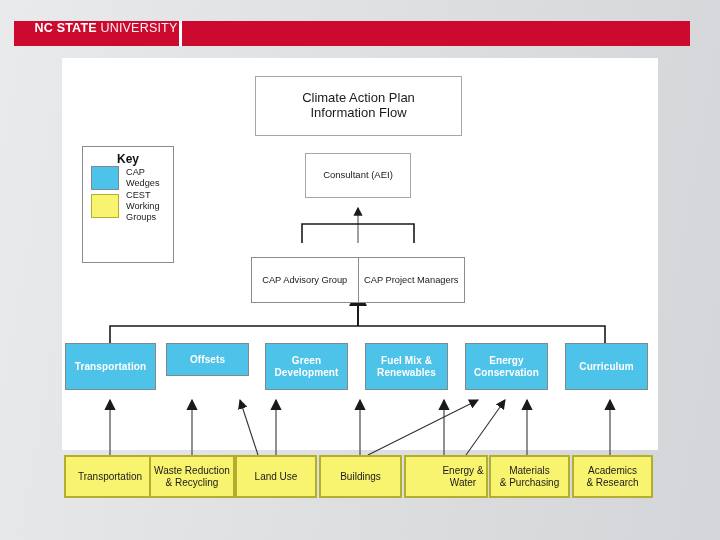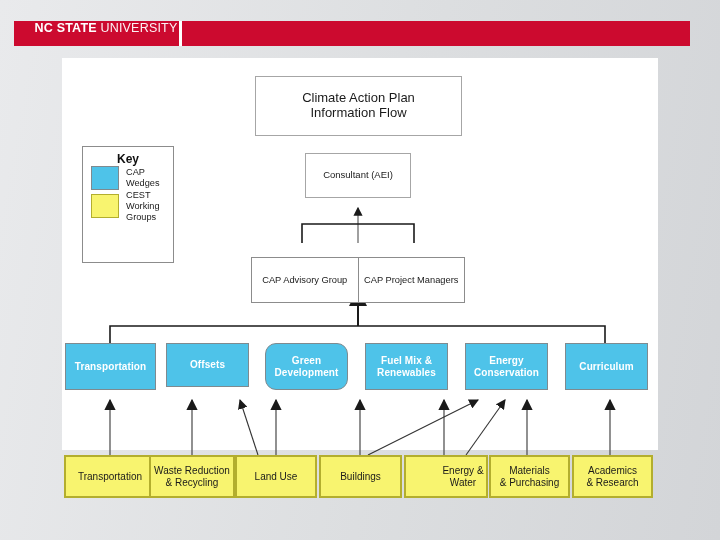--- a/index.html
+++ b/index.html
@@ -123,24 +123,24 @@
 
   <div class="box split-box" style="left:251px;top:257px;width:214px;height:46px;">
     <div class="split-half">CAP Advisory Group</div>
     <div class="split-divider"></div>
     <div class="split-half">CAP Project Managers</div>
   </div>
 
   <div class="box blue-box" style="left:65px;top:343px;width:91px;height:47px;">
     <span>Transportation</span>
   </div>
-  <div class="box blue-box" style="left:166px;top:343px;width:83px;height:44px;">
+  <div class="box blue-box" style="left:166px;top:343px;width:83px;height:33px;">
     <span>Offsets</span>
   </div>
-  <div class="box blue-box" style="left:265px;top:343px;width:83px;height:47px;border-radius:11px;">
+  <div class="box blue-box" style="left:265px;top:343px;width:83px;height:47px;">
     <span>
         <div>Green</div>
         <div>Development</div>
       </span>
   </div>
   <div class="box blue-box" style="left:365px;top:343px;width:83px;height:47px;">
     <span>
         <div>Fuel Mix &amp;</div>
         <div>Renewables</div>
       </span>

